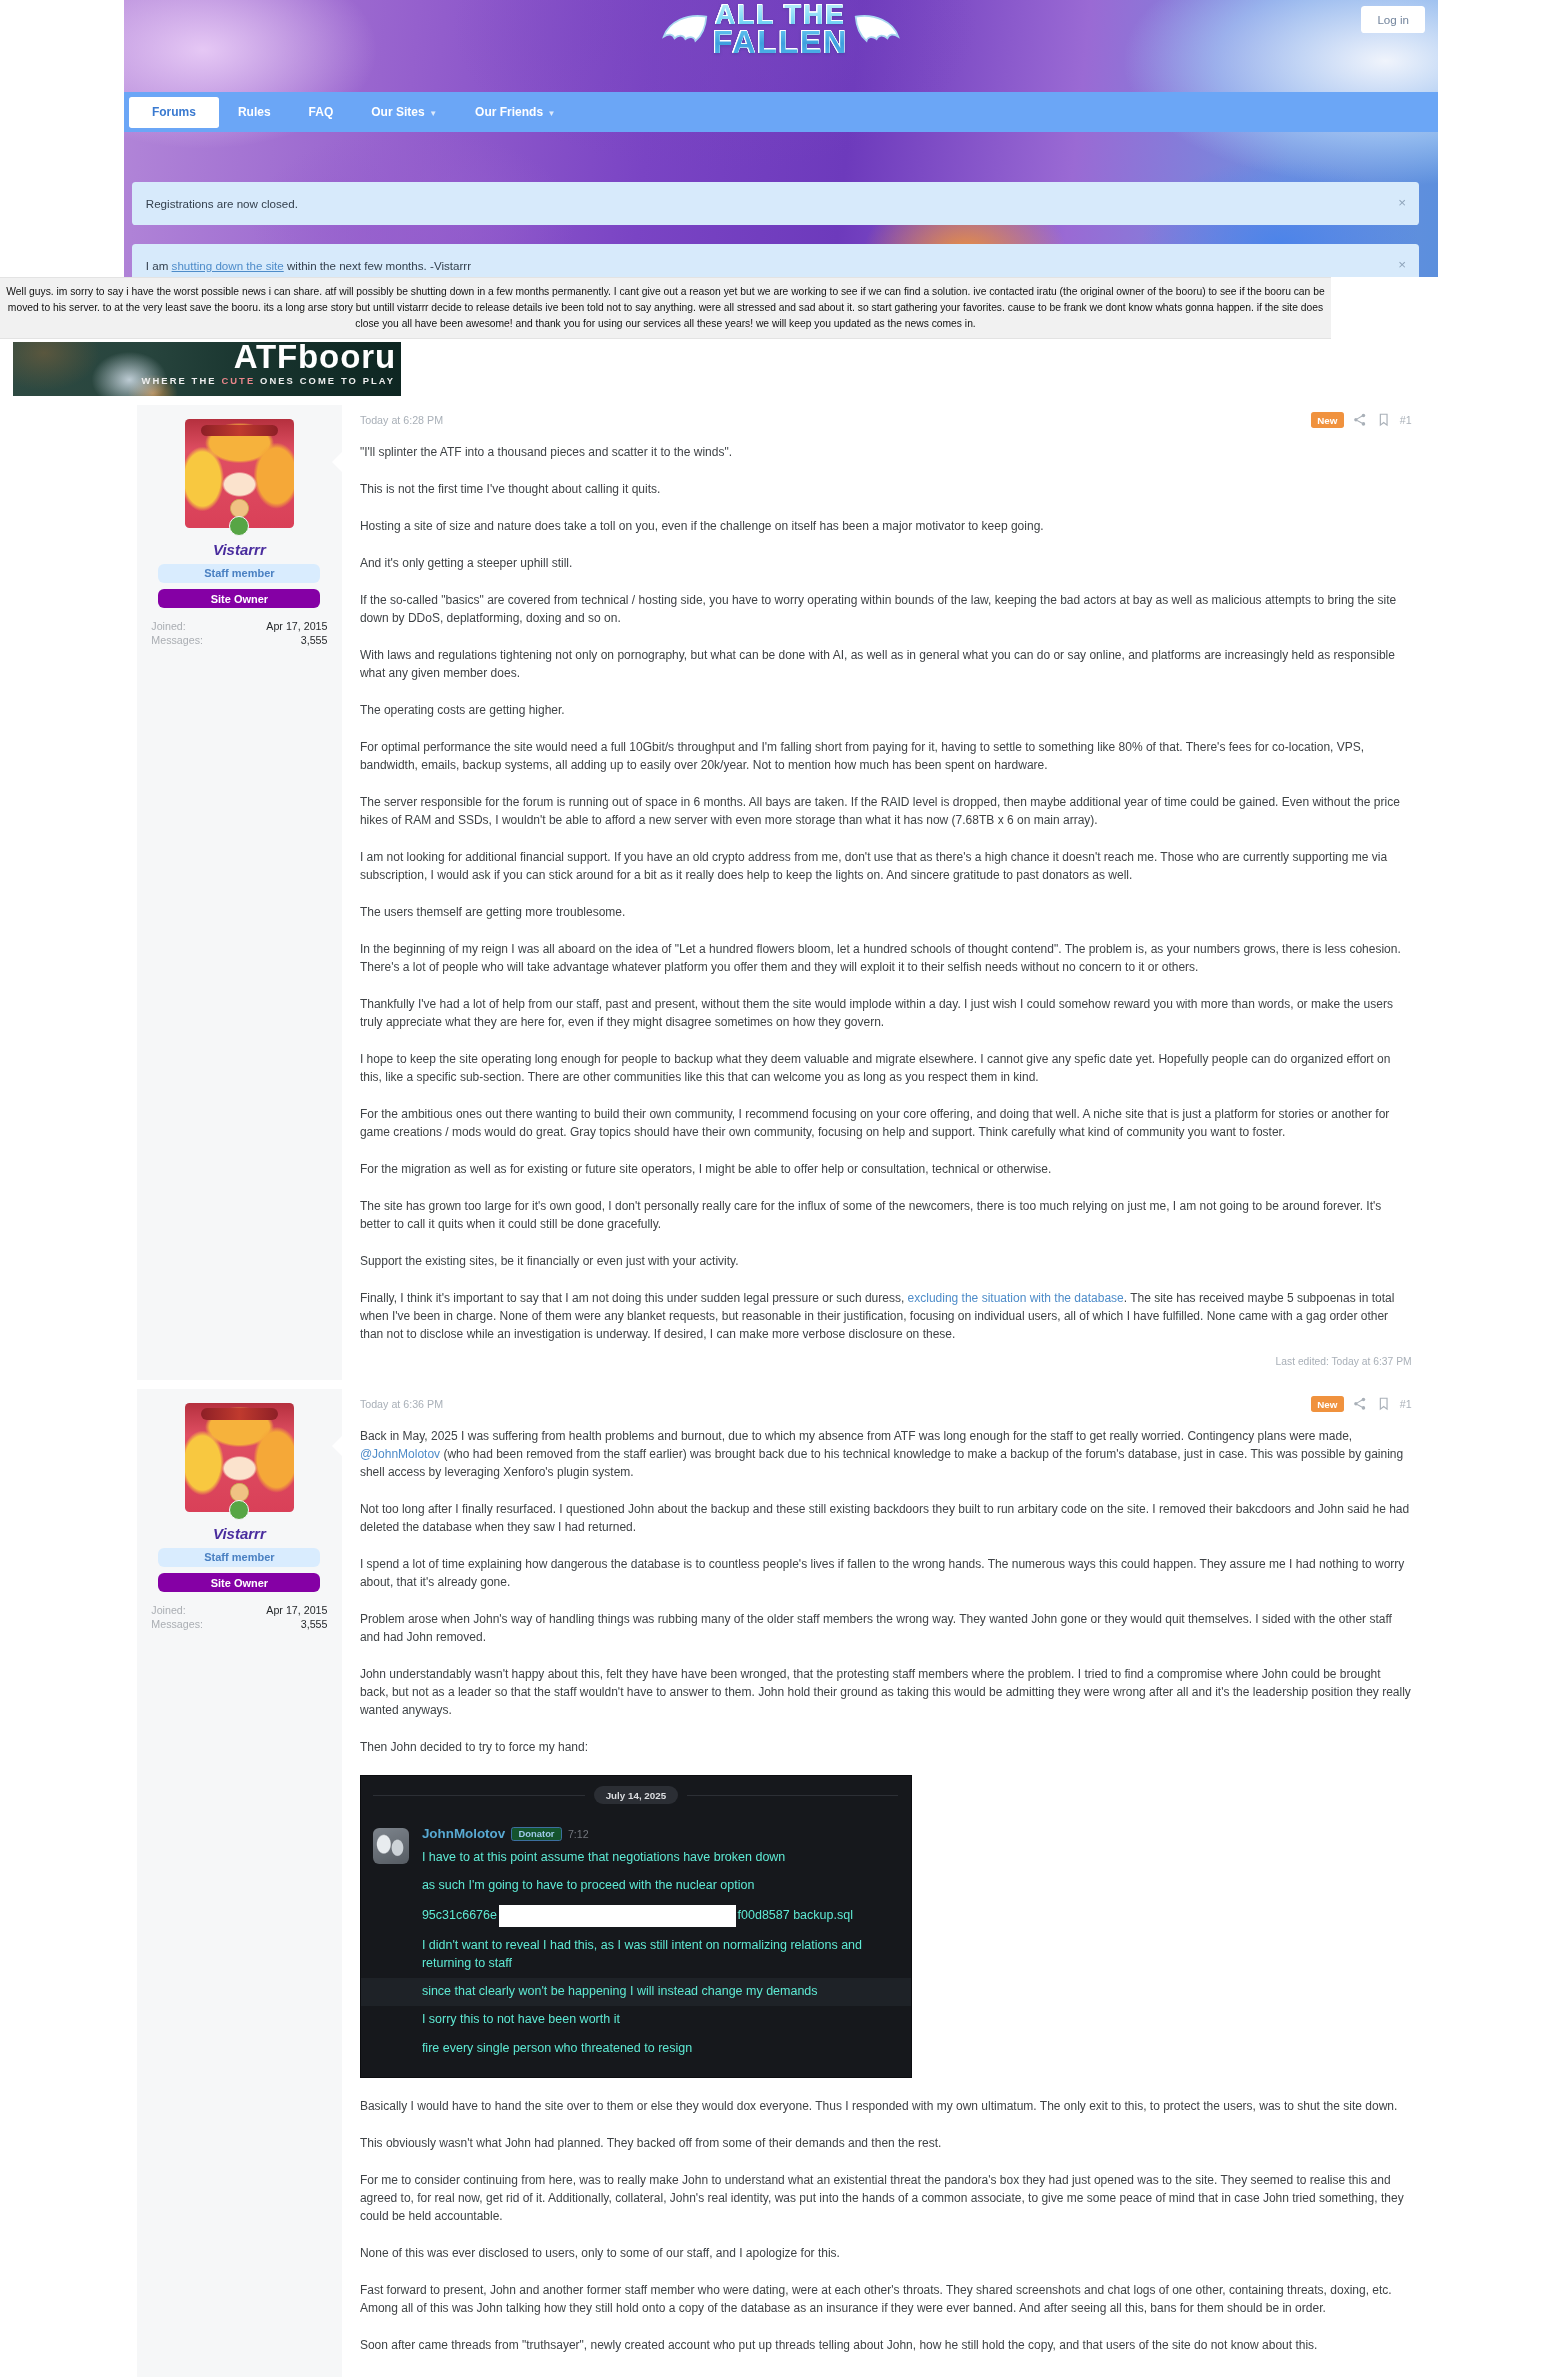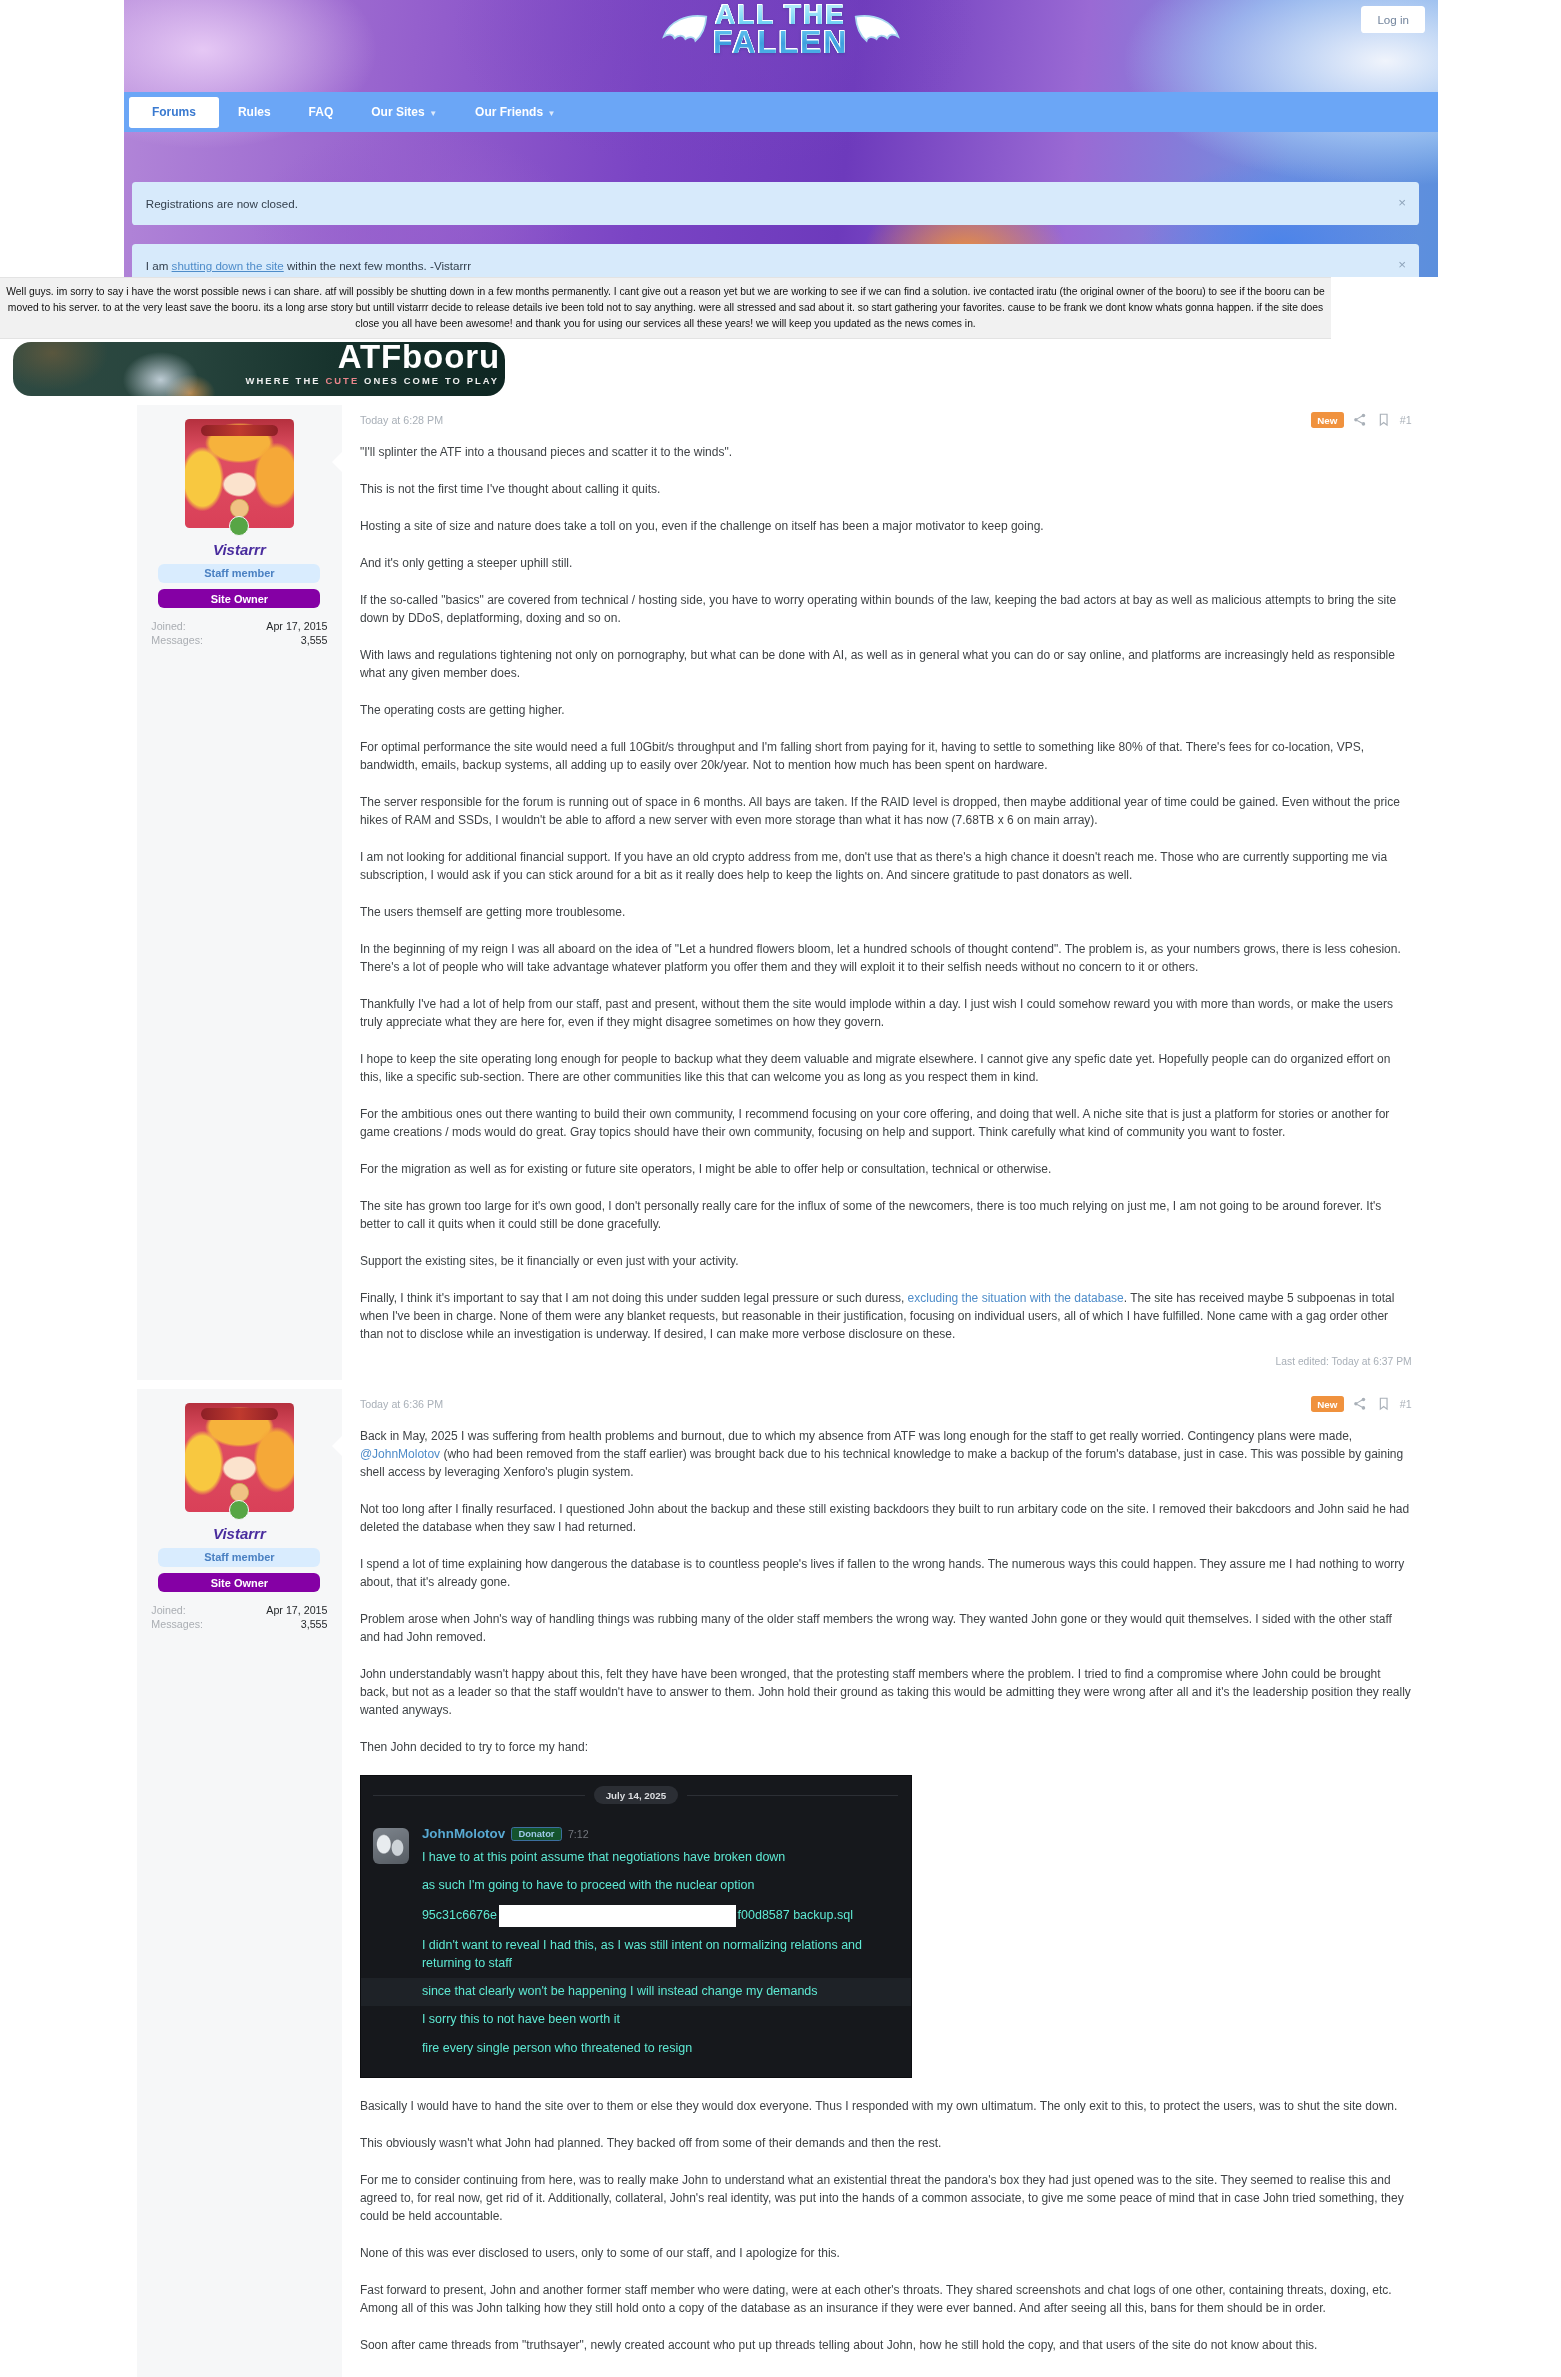--- a/index.html
+++ b/index.html
@@ -33,26 +33,26 @@
   
   .notices{position:absolute;top:146px;left:8px;right:19px;z-index:3;margin-top:36px;}
   .notice{background:#d7eafb;border-radius:3.6px;padding:15px 14.3px;font-size:11.6px;color:#34404d;position:relative;}
   .notice + .notice{margin-top:19px;}
   .notice a{color:#4e8cc9;text-decoration:underline;}
   .notice .close{position:absolute;right:12.5px;top:12.5px;color:#8fa4ba;font-size:13.4px;cursor:pointer;}
   
   .gmsg{width:1331px;background:#f1f1f1;border-top:0.9px solid #e3e3e3;border-bottom:0.9px solid #e3e3e3;
     text-align:center;font-size:10.3px;line-height:1.55;color:#101010;padding:6.2px 5.4px;box-sizing:border-box;}
   
-  .booru{position:relative;width:492px;height:54px;margin:2.7px 0 3.6px 13.4px;overflow:hidden;
+  .booru{position:relative;width:388px;height:54px;margin:2.7px 0 3.6px 13.4px;overflow:hidden;
     background:
       radial-gradient(ellipse 54px 40px at 30% 70%,rgba(205,218,228,.9),transparent 70%),
       radial-gradient(ellipse 36px 27px at 36% 95%,rgba(214,150,80,.8),transparent 70%),
       radial-gradient(ellipse 80px 54px at 8% 20%,rgba(120,96,60,.6),transparent 70%),
-      linear-gradient(92deg,#2e4a42 0%,#27443d 35%,#17332d 65%,#0e2622 100%); border-radius: 18px;}
+      linear-gradient(92deg,#2e4a42 0%,#27443d 35%,#17332d 65%,#0e2622 100%);}
   .booru-title{position:absolute;right:5.4px;top:-3.6px;font-size:33px;font-weight:800;color:#fff;letter-spacing:0.9px;}
   .booru-tag{position:absolute;right:6.2px;top:33px;font-size:9.4px;font-weight:700;letter-spacing:2.1px;color:#efefef;}
   .booru-tag .hl{color:#e9868b;}
   
   .thread{padding:5.4px 13.4px 0 13.4px;}
   .post{display:flex;align-items:stretch;margin-bottom:9px;}
   .ucell{width:205px;min-width:205px;background:#f6f7f8;padding:14.3px 9px 10.7px;box-sizing:border-box;text-align:center;position:relative;}
   .ucell::after{content:"";position:absolute;right:-0.9px;top:46px;border-top:11.6px solid transparent;border-bottom:11.6px solid transparent;border-right:11.6px solid #fff;}
   .avatar{width:109px;height:109px;margin:0 auto;border-radius:4.5px;position:relative;
     background:

